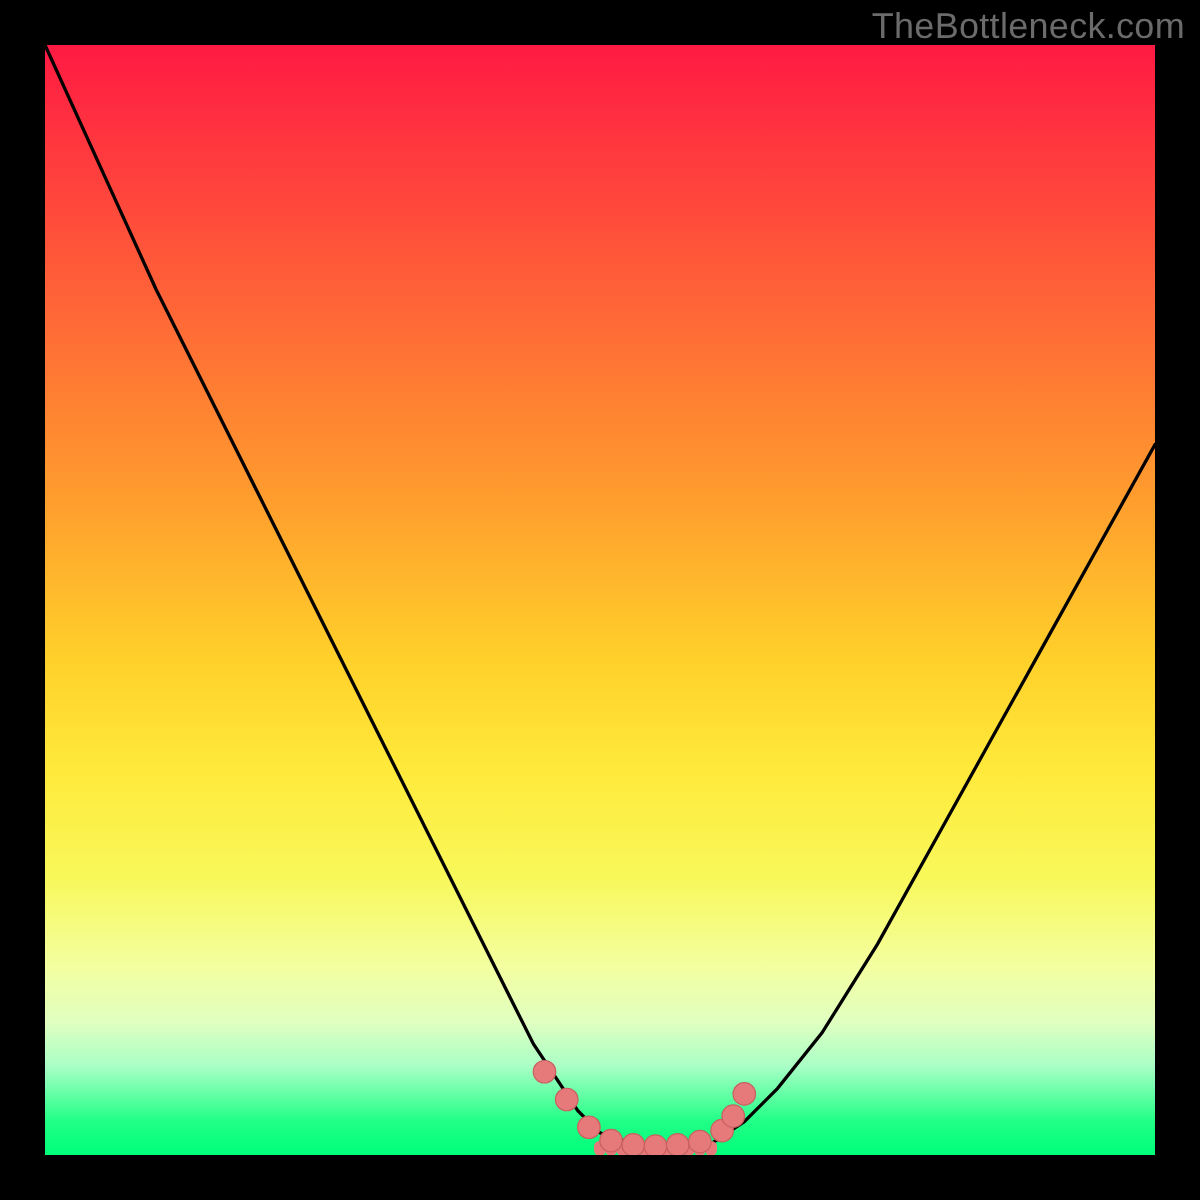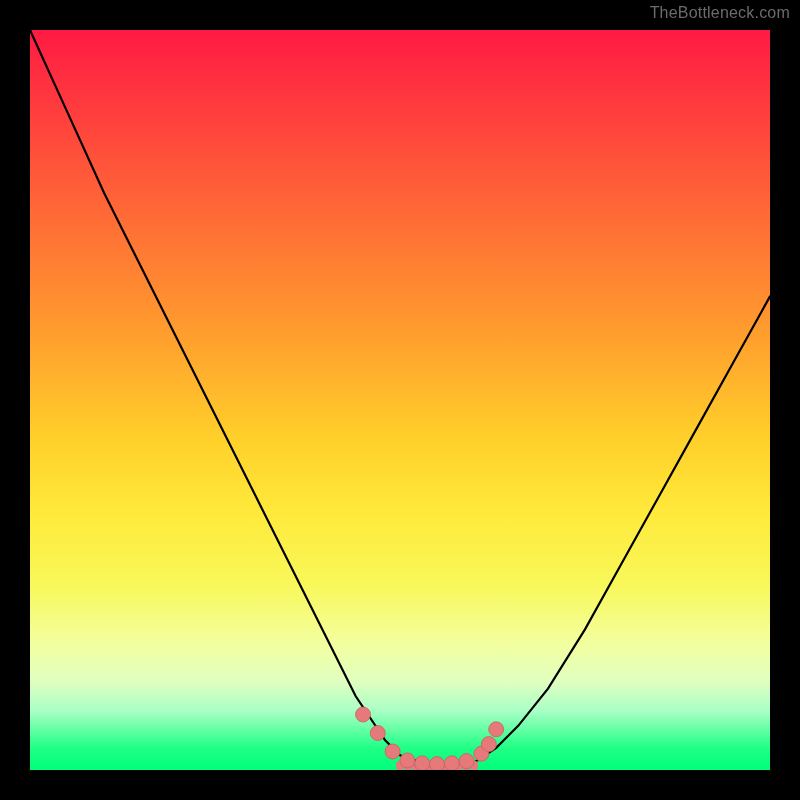--- a/index.html
+++ b/index.html
@@ -62,21 +62,21 @@
   }
   .bar {
     fill: #e67a7a;
     stroke: #e67a7a;
   }
   .watermark {
     position: absolute;
     top: 4px;
     right: 10px;
     color: #6b6b6b;
-    font-size: 16px;
+    font-size: 24px;
     font-weight: 500;
     letter-spacing: 0.2px;
     user-select: none;
   }
 </style>
 </head>
 <body>
 
 <div class="frame">
   <div class="watermark">TheBottleneck.com</div>

